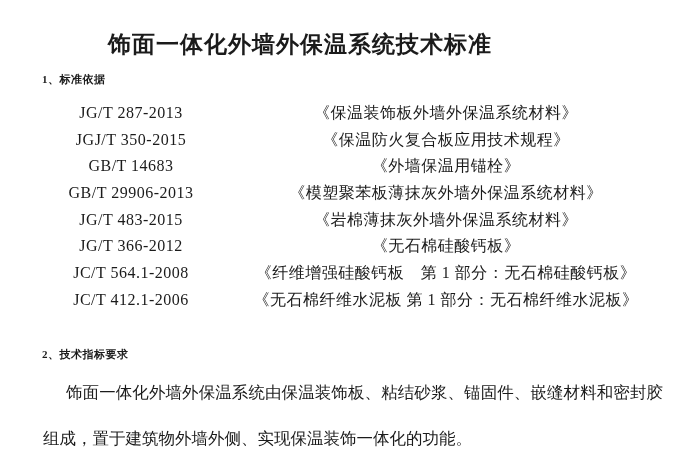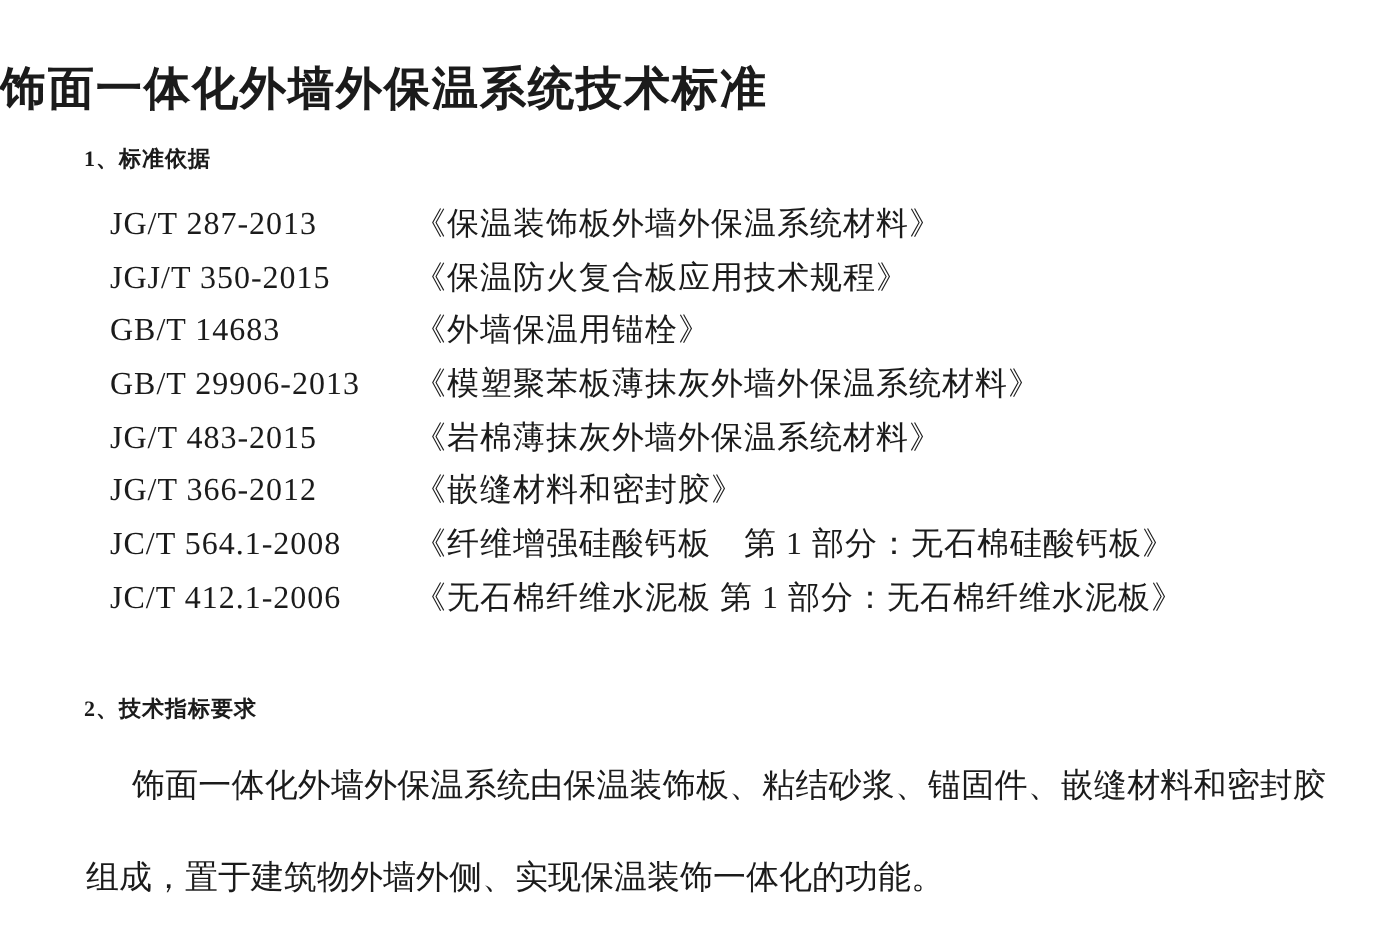--- a/index.html
+++ b/index.html
@@ -14,21 +14,21 @@
     background: #ffffff;
     overflow: hidden;
     font-family: "Liberation Serif", "DejaVu Serif", serif;
     color: #1b1b1b;
   }
   .doc-title {
     position: absolute;
     top: 29px;
     left: 0;
     width: 600px;
-    text-align: left;
+    text-align: center;
     font-size: 23px;
     font-weight: bold;
     letter-spacing: 1px;
     white-space: nowrap;
   }
   .section-heading {
     position: absolute;
     left: 42px;
     font-size: 11px;
     font-weight: bold;
@@ -42,20 +42,21 @@
     left: 55px;
     top: 100px;
     width: 630px;
   }
   .standard-row {
     display: flex;
     height: 26.7px;
     line-height: 26.7px;
     font-size: 16px;
     white-space: nowrap;
+    text-align: center;
   }
   .standard-code {
     width: 152px;
     flex: 0 0 152px;
     letter-spacing: 0.5px;
   }
   .standard-title {
     flex: 1 1 auto;
     letter-spacing: 0.5px;
   }
@@ -103,21 +104,21 @@
     <div class="standard-row">
       <span class="standard-code">GB/T 29906-2013</span>
       <span class="standard-title">《模塑聚苯板薄抹灰外墙外保温系统材料》</span>
     </div>
     <div class="standard-row">
       <span class="standard-code">JG/T 483-2015</span>
       <span class="standard-title">《岩棉薄抹灰外墙外保温系统材料》</span>
     </div>
     <div class="standard-row">
       <span class="standard-code">JG/T 366-2012</span>
-      <span class="standard-title">《嵌缝材料和密封胶》</span>
+      <span class="standard-title">《无石棉硅酸钙板》</span>
     </div>
     <div class="standard-row">
       <span class="standard-code">JC/T 564.1-2008</span>
       <span class="standard-title">《纤维增强硅酸钙板　第 1 部分：无石棉硅酸钙板》</span>
     </div>
     <div class="standard-row">
       <span class="standard-code">JC/T 412.1-2006</span>
       <span class="standard-title">《无石棉纤维水泥板 第 1 部分：无石棉纤维水泥板》</span>
     </div>
   </div>

